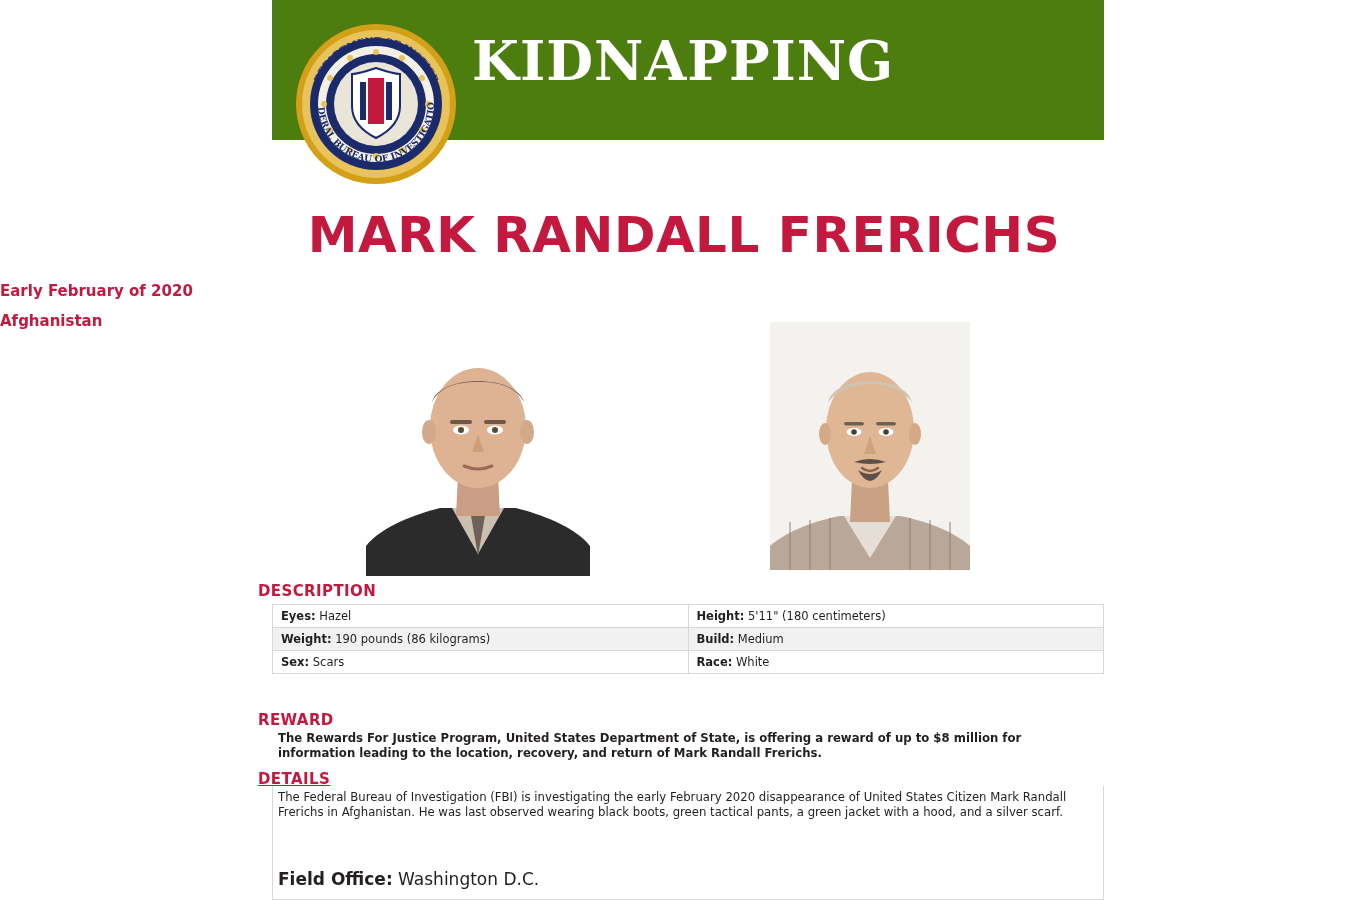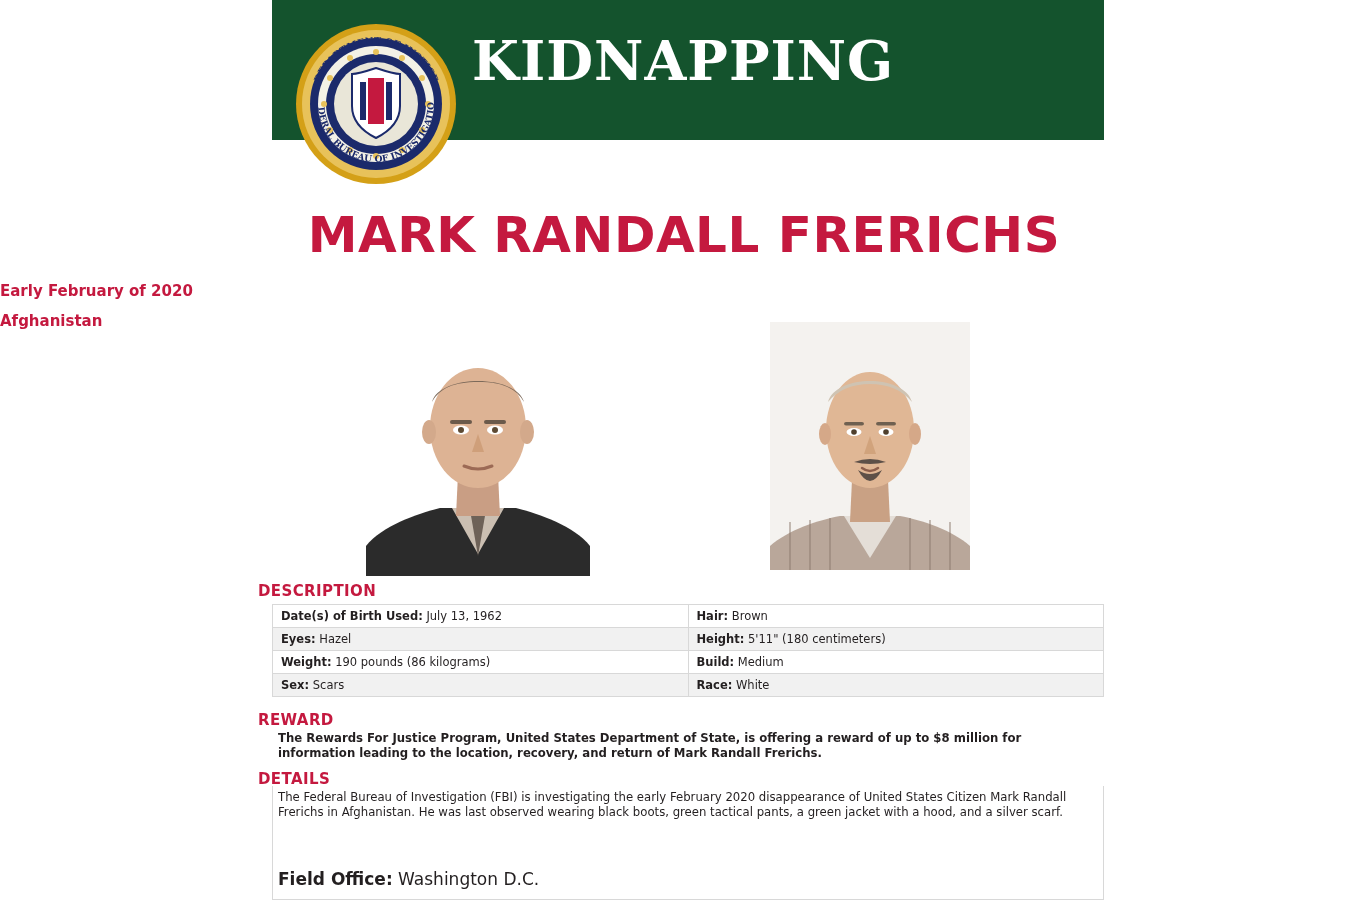--- a/index.html
+++ b/index.html
@@ -18,21 +18,21 @@
     background: #ffffff;
   }
 
   
   .banner {
     position: absolute;
     left: 272px;
     top: 0;
     width: 832px;
     height: 140px;
-    background: #14532d;
+    background: #4d7c0f;
     display: flex;
     align-items: center;
   }
   .banner-title {
     position: absolute;
     left: 200px;
     top: 34px;
     color: #ffffff;
     font-family: "DejaVu Serif", serif;
     font-weight: bold;
@@ -92,21 +92,21 @@
     position: absolute;
     width: 832px;
     left: 258px;
     color: #c4193f;
     font-weight: bold;
     font-size: 15px;
     letter-spacing: 0.4px;
   }
   #desc-title { top: 582px; }
   #reward-title { top: 711px; }
-  #details-title { top: 770px; }
+  #details-title { top: 770px; text-decoration: underline; }
 
   
   .desc-table {
     position: absolute;
     left: 272px;
     top: 604px;
     width: 832px;
     border-collapse: collapse;
     font-size: 11.5px;
     color: #231f20;
@@ -283,24 +283,20 @@
       <path d="M88 148 Q100 170 112 148 Q100 156 88 148 Z" fill="#5d5048"></path>
       <path d="M92 146 Q100 152 108 146" stroke="#8d5f4c" stroke-width="2.5" fill="none" stroke-linecap="round"></path>
     </svg>
   </div>
 
   <div class="section-title" id="desc-title">DESCRIPTION</div>
 
   <table class="desc-table">
     <tbody>
       <tr>
-        <td class="col-left"><b>Date(s) of Birth Used:</b><span> July 13, 1962</span></td>
-        <td><b>Hair:</b><span> Brown</span></td>
-      </tr>
-      <tr>
         <td class="col-left"><b>Eyes:</b><span> Hazel</span></td>
         <td><b>Height:</b><span> 5'11" (180 centimeters)</span></td>
       </tr>
       <tr>
         <td class="col-left"><b>Weight:</b><span> 190 pounds (86 kilograms)</span></td>
         <td><b>Build:</b><span> Medium</span></td>
       </tr>
       <tr>
         <td class="col-left"><b>Sex:</b><span> Scars</span></td>
         <td><b>Race:</b><span> White</span></td>

